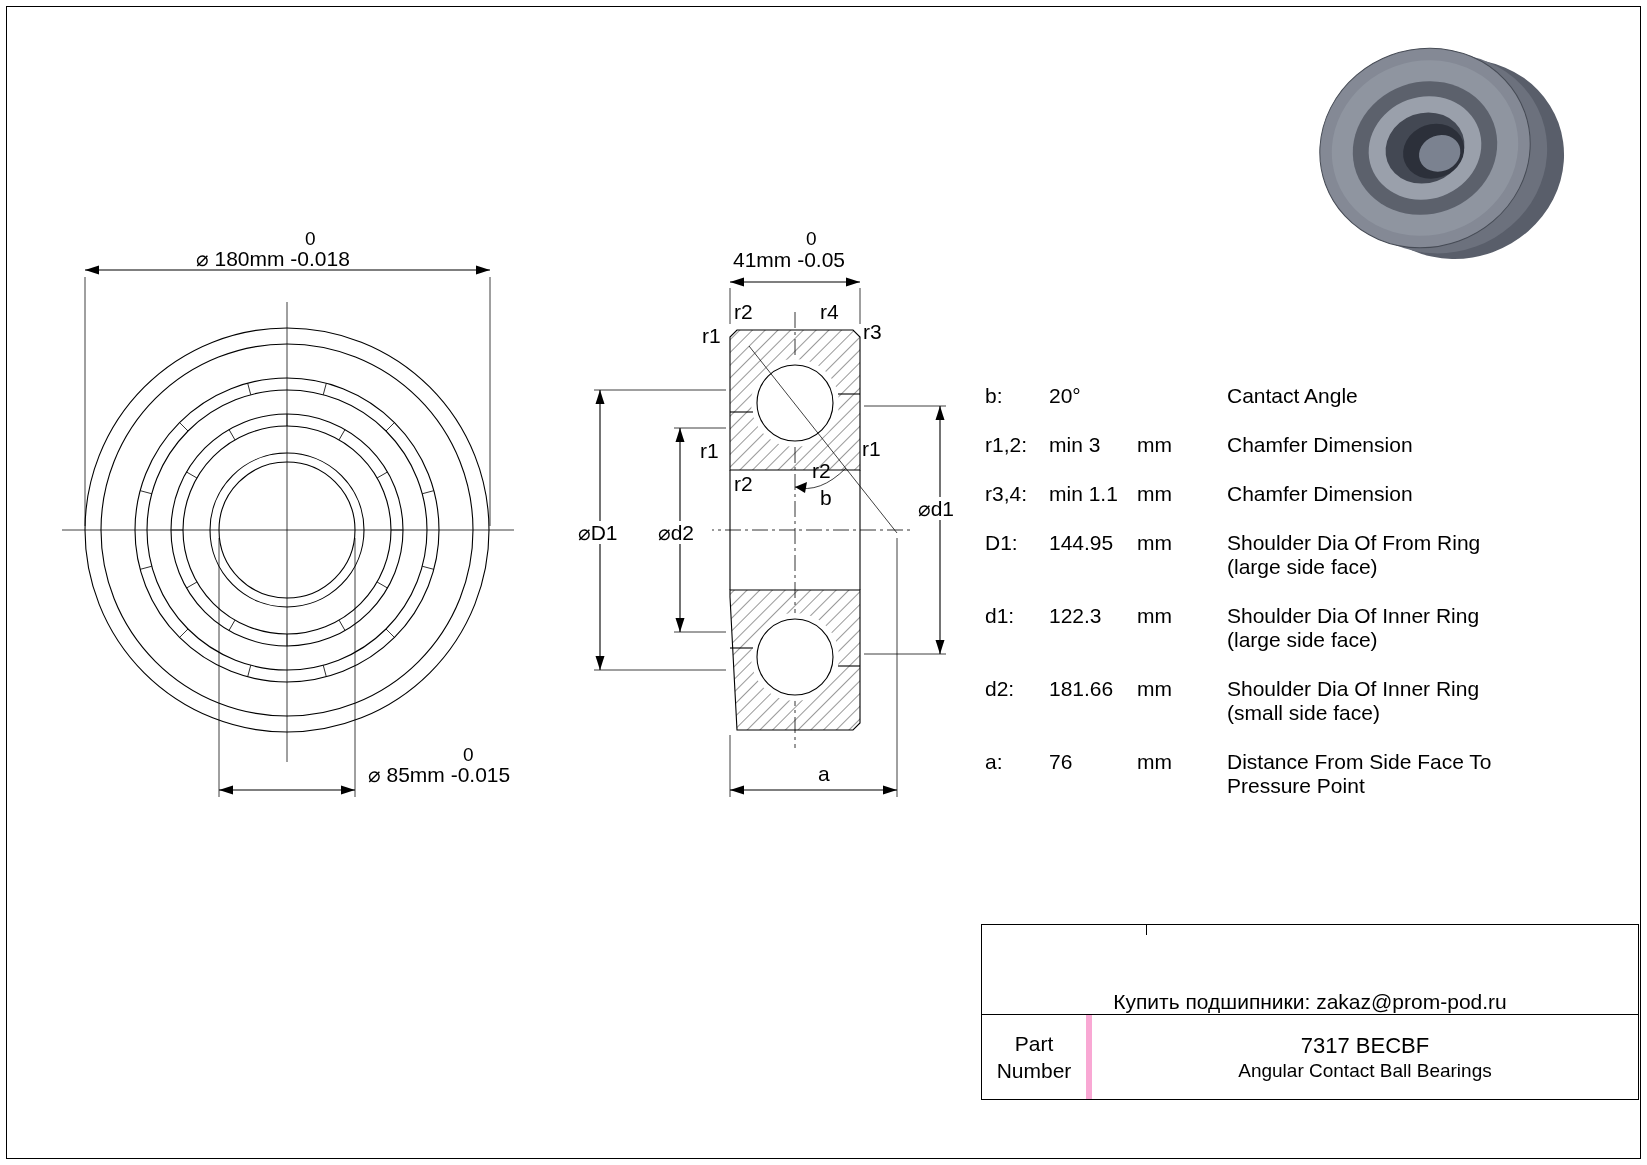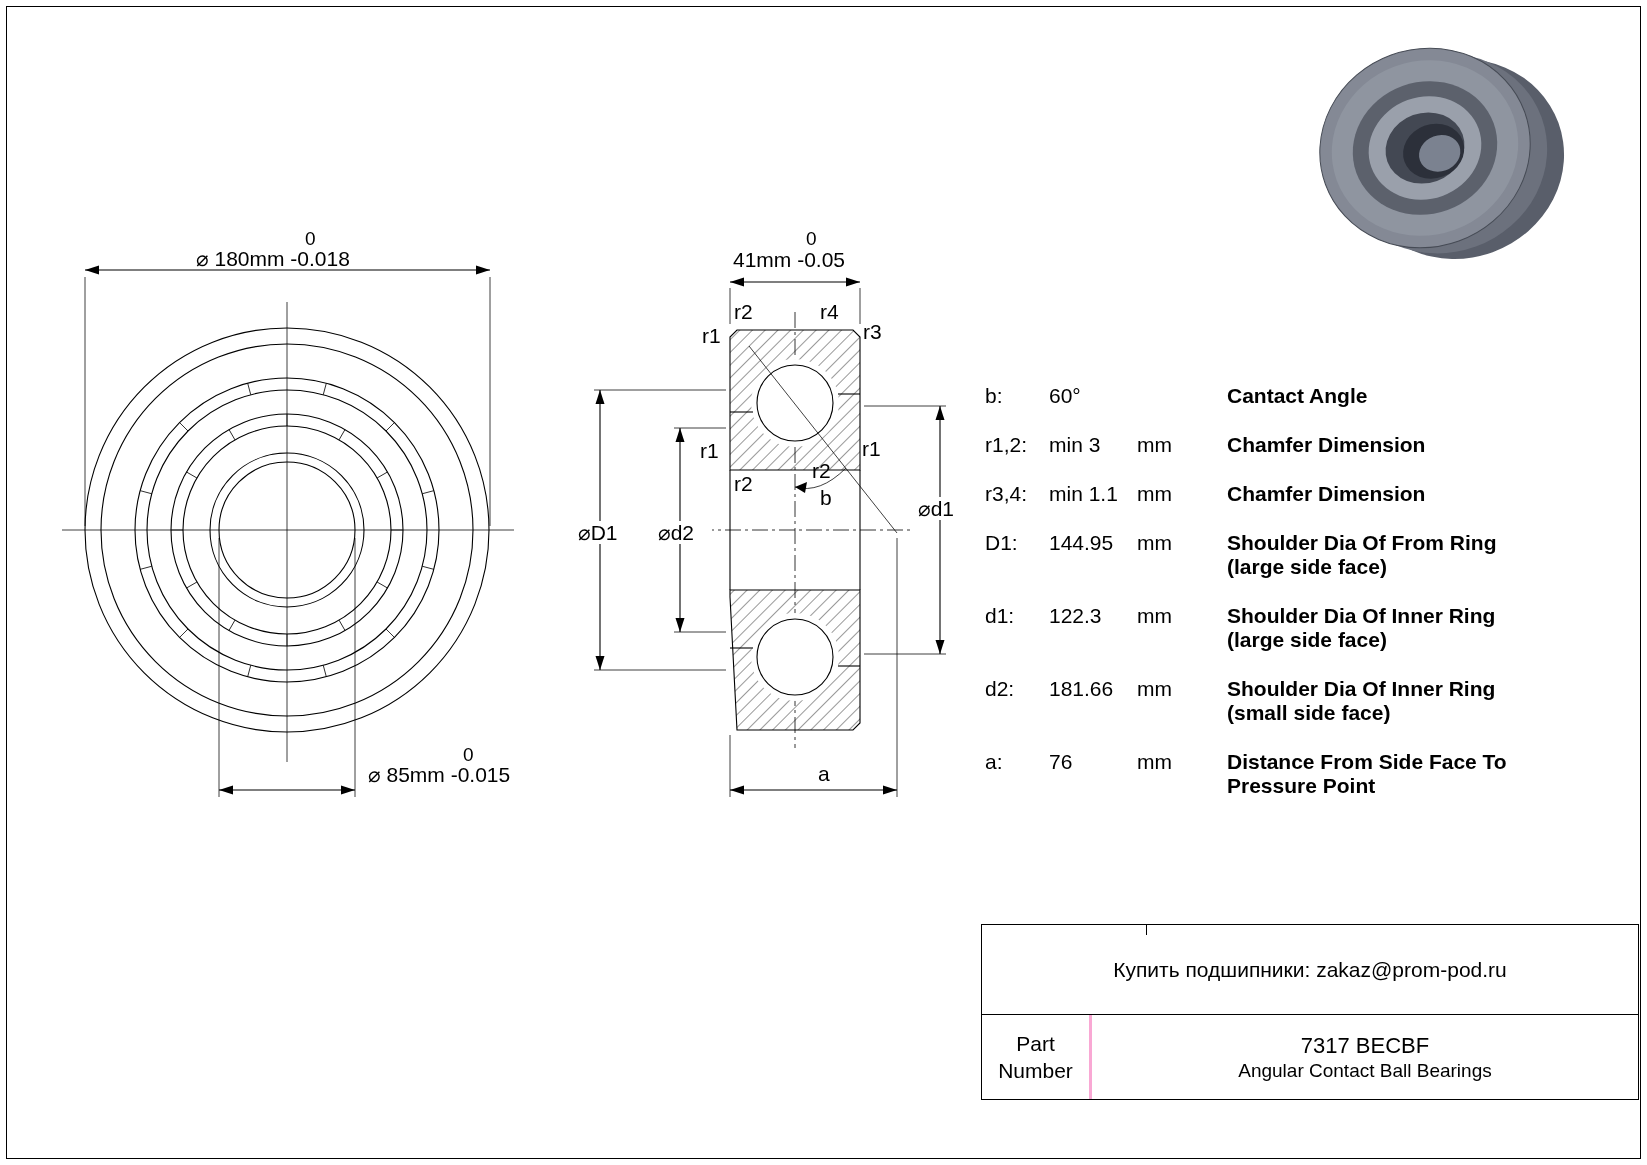--- a/index.html
+++ b/index.html
@@ -19,27 +19,27 @@
   .cl   { stroke:#000; stroke-width:0.8; fill:none; stroke-dasharray:16 4 3 4; }
   .arr  { fill:#000; stroke:none; }
   .hatched { fill:url(#hatch); stroke:#000; stroke-width:1.1; }
 
   
   .specs { position:absolute; left:985px; top:384px; width:655px; font-size:21px; line-height:24px; }
   .spec-row { display:flex; margin-bottom:25px; }
   .c-sym  { width:64px; }
   .c-val  { width:88px; }
   .c-unit { width:90px; }
-  .c-desc { flex:1;font-weight:bold; }
+  .c-desc { flex:1; }
 
   
   .titleblock { position:absolute; left:981px; top:924px; width:658px; border:1px solid #000; box-sizing:border-box; background:#fff; }
-  .tb-row1 { height:89px; border-bottom:1px solid #000; display:flex; align-items:center; justify-content:center; font-size:21px; }
+  .tb-row1 { height:89px; border-bottom:1px solid #000; display:flex; align-items:flex-end; justify-content:center; font-size:21px; }
   .tb-row2 { display:flex; height:84px; }
-  .tb-part-label { width:110px; border-right:3px solid #f9a8d4; display:flex; align-items:center; justify-content:center; text-align:center; font-size:21px; line-height:27px; padding:0 10px; box-sizing:border-box; }
+  .tb-part-label { width:110px; border-right:6px solid #f9a8d4; display:flex; align-items:center; justify-content:center; text-align:center; font-size:21px; line-height:27px; padding:0 10px; box-sizing:border-box; }
   .tb-part-info { flex:1; display:flex; flex-direction:column; align-items:center; justify-content:center; gap:1px; }
   .tb-part-number { font-size:22px; }
   .tb-part-type { font-size:19px;text-align:right; }
   .tb-tick { position:absolute; left:1146px; top:924px; width:1px; height:11px; background:#000; }
 </style>
 </head>
 <body>
 
 <div class="page">
 
@@ -214,21 +214,21 @@
       <ellipse cx="0" cy="0" rx="57" ry="51" fill="#9aa0ab"></ellipse>
       <ellipse cx="0" cy="0" rx="40" ry="35" fill="#434853"></ellipse>
       <ellipse cx="7" cy="6" rx="31" ry="27" fill="#2c303a"></ellipse>
       <ellipse cx="12" cy="10" rx="21" ry="18" fill="#7b8290"></ellipse>
     </g>
   </svg>
 
   <div class="specs">
     <div class="spec-row">
       <div class="c-sym">b:</div>
-      <div class="c-val">60°</div>
+      <div class="c-val">20°</div>
       <div class="c-unit"></div>
       <div class="c-desc">
         <div>Cantact Angle</div>
         <div></div>
       </div>
     </div>
     <div class="spec-row">
       <div class="c-sym">r1,2:</div>
       <div class="c-val">min 3</div>
       <div class="c-unit">mm</div>

